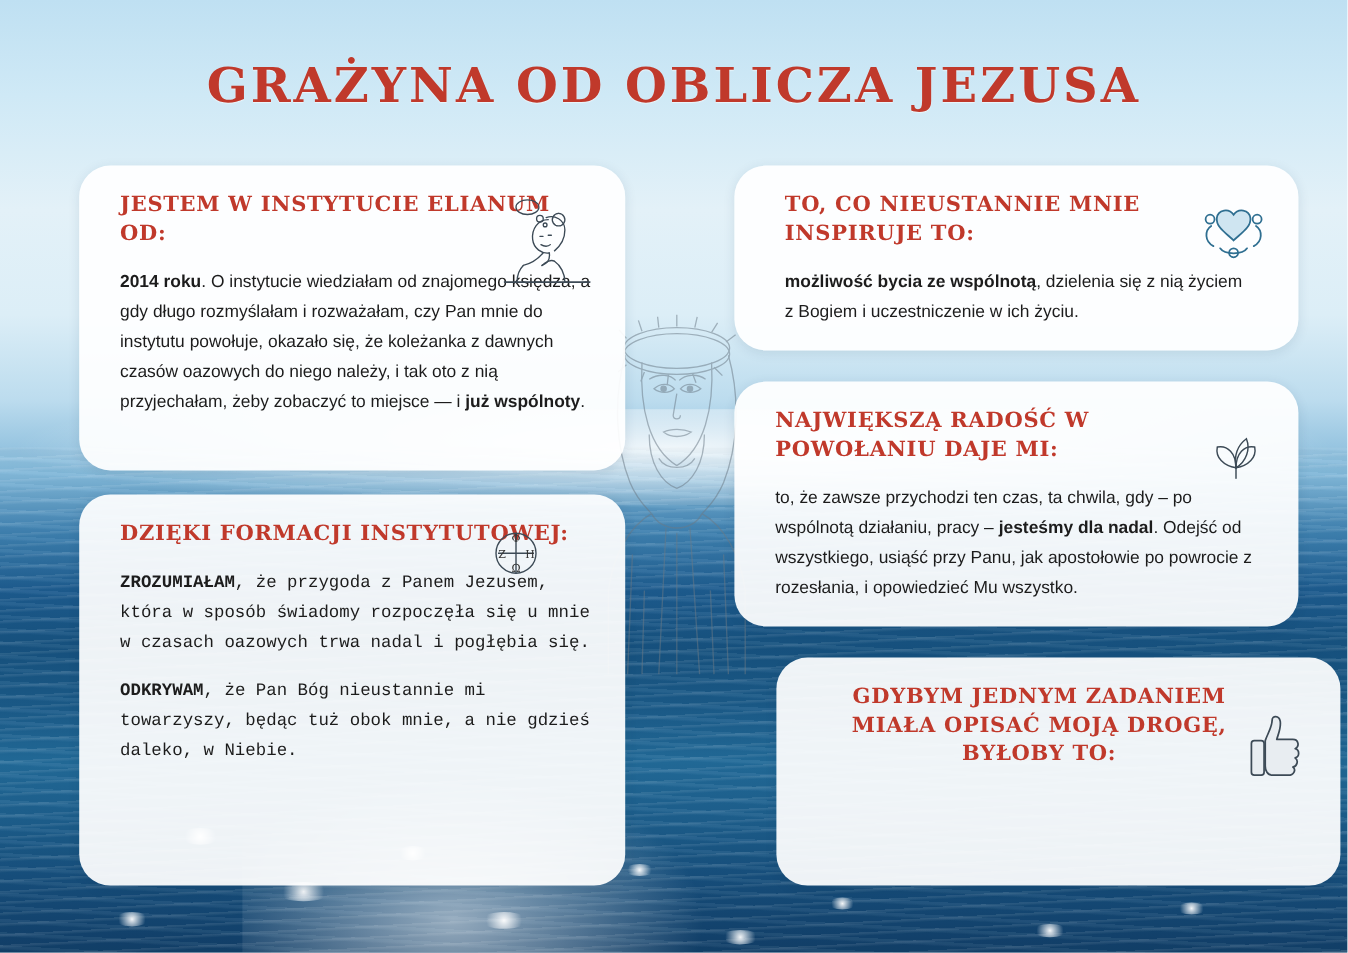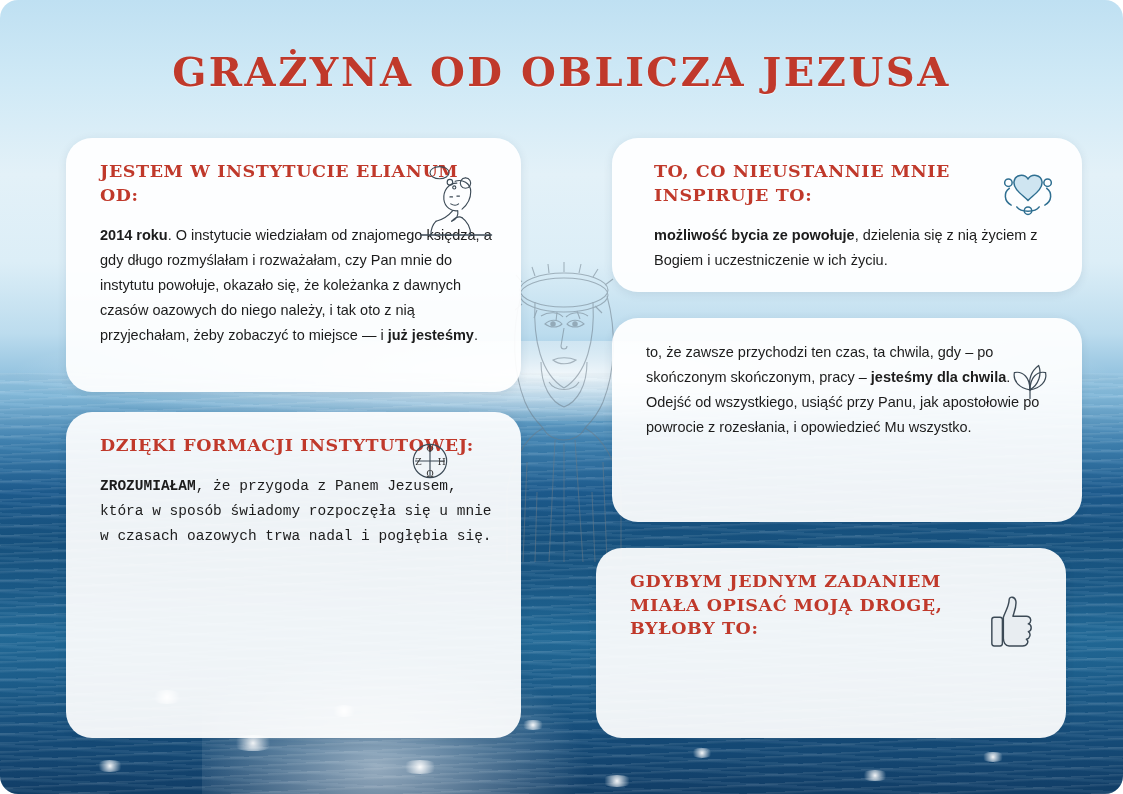--- a/index.html
+++ b/index.html
@@ -26,21 +26,20 @@
         #bcdcee 42%,
         #7fb6d8 50%,
         #3d7fae 56%,
         #1d5b8e 62%,
         #17527f 68%,
         #1b5a88 74%,
         #226a98 80%,
         #1d5e8c 86%,
         #174f7c 92%,
         #123f68 100%);
-    border-radius: 18px;
   }
 
   
   .water-waves {
     position: absolute;
     left: 0; right: 0;
     top: 47%;
     bottom: 0;
     background:
       repeating-linear-gradient(
@@ -132,21 +131,21 @@
     line-height: 1.72;
     color: #1c1c1c;
   }
   .card p:last-child { margin-bottom: 0; }
   .card b { font-weight: bold; }
 
   #card-elianum { left: 66px;  top: 138px;  width: 455px; height: 254px; }
   #card-formacja { left: 66px;  top: 412px;  width: 455px; height: 326px; }
   #card-inspiracja { left: 612px; top: 138px;  width: 470px; height: 154px; padding-left: 42px; }
   #card-radosc { left: 612px; top: 318px;  width: 470px; height: 204px; }
-  #card-droga { left: 596px; top: 548px;  width: 470px; height: 190px; }
+  #card-droga { left: 647px; top: 548px;  width: 470px; height: 190px; text-align: center; }
 
   #card-elianum { padding-left: 20px; padding-right: 20px; }
   #card-elianum h2 { margin-left: 14px; }
   #card-elianum p { margin-left: 14px; margin-right: 8px; }
 
   #card-formacja { padding-left: 20px; padding-right: 20px; }
   #card-formacja h2 { margin-left: 14px; }
   #card-formacja p { margin-left: 14px; margin-right: 8px; font-family: Liberation Mono, monospace; }
 
   .card-icon {
@@ -220,21 +219,21 @@
         <path d="M67 182 L67 300"></path>
       </g>
     </svg>
   </div>
 
   <div class="title">GRAŻYNA OD OBLICZA JEZUSA</div>
 
   <div class="card" id="card-elianum">
     <h2>JESTEM W INSTYTUCIE ELIANUM OD:</h2>
     <div>
-        <p><b>2014 roku</b><span>. O instytucie wiedziałam od znajomego księdza, a gdy długo rozmyślałam i rozważałam, czy Pan mnie do instytutu powołuje, okazało się, że koleżanka z dawnych czasów oazowych do niego należy, i tak oto z nią przyjechałam, żeby zobaczyć to miejsce — i </span><b>już jesteśmy</b><span>.</span></p>
+        <p><b>2014 roku</b><span>. O instytucie wiedziałam od znajomego księdza, a gdy długo rozmyślałam i rozważałam, czy Pan mnie do instytutu powołuje, okazało się, że koleżanka z dawnych czasów oazowych do niego należy, i tak oto z nią przyjechałam, żeby zobaczyć to miejsce — i </span><b>już wspólnoty</b><span>.</span></p>
       </div>
     <div class="card-icon icon-thinker">
       <svg viewBox="0 0 90 90" width="78" height="78" aria-hidden="true">
         <g stroke="#3c4a56" fill="none" stroke-width="1.3" stroke-linecap="round">
 
           <ellipse cx="26" cy="10" rx="11" ry="7"></ellipse>
           <circle cx="38" cy="21" r="3.2"></circle>
           <circle cx="43" cy="27" r="1.8"></circle>
 
           <path d="M46 22 C36 22, 30 31, 31 41 C32 50, 40 55, 47 54"></path>
@@ -255,58 +254,60 @@
           <path d="M4 82 L86 82" stroke-width="1.6"></path>
         </g>
       </svg>
     </div>
   </div>
 
   <div class="card" id="card-formacja">
     <h2>DZIĘKI FORMACJI INSTYTUTOWEJ:</h2>
     <div>
         <p><b>ZROZUMIAŁAM</b><span>, że przygoda z Panem Jezusem, która w sposób świadomy rozpoczęła się u mnie w czasach oazowych trwa nadal i pogłębia się.</span></p>
+        <p><b>ODKRYWAM</b><span>, że Pan Bóg nieustannie mi towarzyszy, będąc tuż obok mnie, a nie gdzieś daleko, w Niebie.</span></p>
       </div>
     <div class="card-icon icon-phos">
       <svg viewBox="0 0 60 60" width="50" height="54" aria-hidden="true">
         <g stroke="#3c4a56" fill="none" stroke-width="1.4">
           <circle cx="30" cy="30" r="20"></circle>
           <path d="M30 10 L30 50 M12 30 L48 30"></path>
         </g>
         <text class="logo-text" x="30" y="19" text-anchor="middle">Φ</text>
         <text class="logo-text" x="16" y="35" text-anchor="middle">Ζ</text>
         <text class="logo-text" x="44" y="35" text-anchor="middle">Η</text>
         <text class="logo-text" x="30" y="49" text-anchor="middle">Ω</text>
       </svg>
     </div>
   </div>
 
   <div class="card" id="card-inspiracja">
     <h2 style="max-width:380px;">TO, CO NIEUSTANNIE MNIE INSPIRUJE TO:</h2>
     <div style="max-width:390px;">
-        <p><b>możliwość bycia ze powołuje</b><span>, dzielenia się z nią życiem z Bogiem i uczestniczenie w ich życiu.</span></p>
+        <p><b>możliwość bycia ze wspólnotą</b><span>, dzielenia się z nią życiem z Bogiem i uczestniczenie w ich życiu.</span></p>
       </div>
     <div class="card-icon icon-heart">
       <svg viewBox="0 0 60 60" width="56" height="56" aria-hidden="true">
         <g stroke="#2f6f91" fill="none" stroke-width="1.6" stroke-linecap="round">
           <path d="M30 16 C26 10, 16 11, 15 19 C14 27, 24 33, 30 39 C36 33, 46 27, 45 19 C44 11, 34 10, 30 16 Z" fill="#cfe5f1" stroke="#2f6f91"></path>
           <path d="M10 26 C4 30, 4 40, 12 44"></path>
           <path d="M50 26 C56 30, 56 40, 48 44"></path>
           <path d="M18 46 C22 52, 38 52, 42 46"></path>
           <circle cx="9" cy="20" r="4"></circle>
           <circle cx="51" cy="20" r="4"></circle>
           <circle cx="30" cy="50" r="4"></circle>
         </g>
       </svg>
     </div>
   </div>
 
   <div class="card" id="card-radosc">
+    <h2 style="max-width:400px;">NAJWIĘKSZĄ RADOŚĆ W POWOŁANIU DAJE MI:</h2>
     <div>
-        <p><span>to, że zawsze przychodzi ten czas, ta chwila, gdy – po skończonym skończonym, pracy – </span><b>jesteśmy dla chwila</b><span>. Odejść od wszystkiego, usiąść przy Panu, jak apostołowie po powrocie z rozesłania, i opowiedzieć Mu wszystko.</span></p>
+        <p><span>to, że zawsze przychodzi ten czas, ta chwila, gdy – po wspólnotą działaniu, pracy – </span><b>jesteśmy dla nadal</b><span>. Odejść od wszystkiego, usiąść przy Panu, jak apostołowie po powrocie z rozesłania, i opowiedzieć Mu wszystko.</span></p>
       </div>
     <div class="card-icon icon-leaves">
       <svg viewBox="0 0 60 60" width="52" height="56" aria-hidden="true">
         <g stroke="#3c4a56" fill="none" stroke-width="1.4" stroke-linecap="round">
           <path d="M30 46 C18 44, 10 36, 12 26 C22 24, 30 32, 30 46 Z"></path>
           <path d="M30 46 C42 44, 50 36, 48 26 C38 24, 30 32, 30 46 Z"></path>
           <path d="M30 46 C28 34, 32 24, 40 18 C44 28, 40 40, 30 46 Z"></path>
           <path d="M30 46 L30 56"></path>
         </g>
       </svg>

